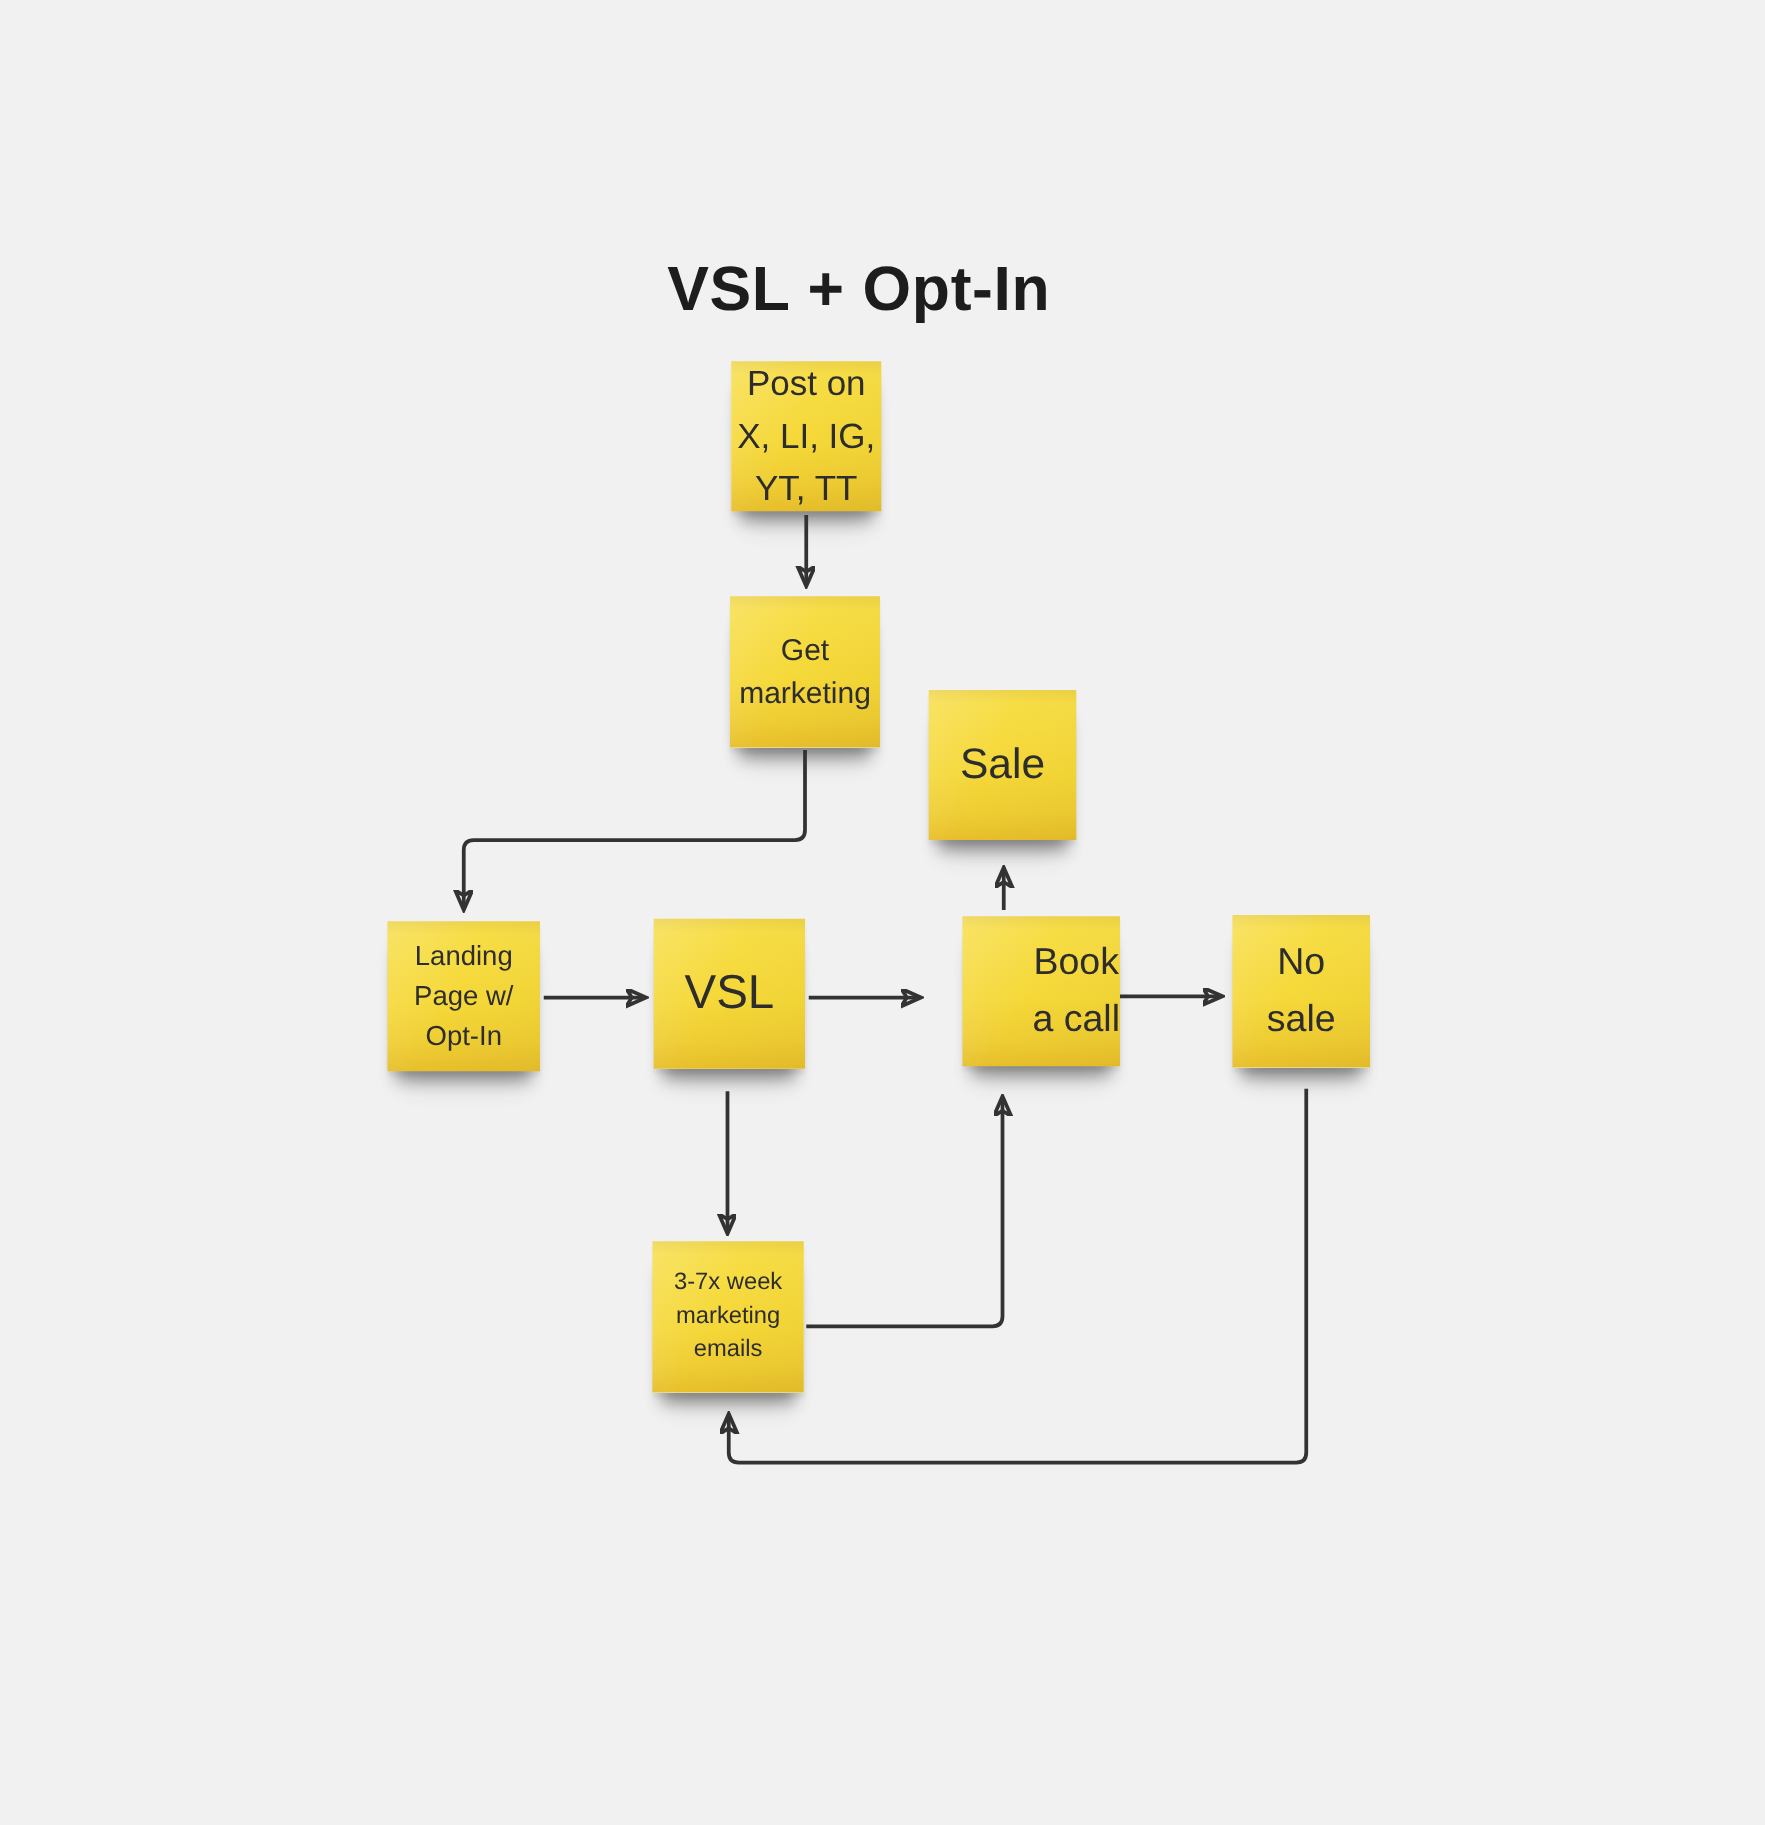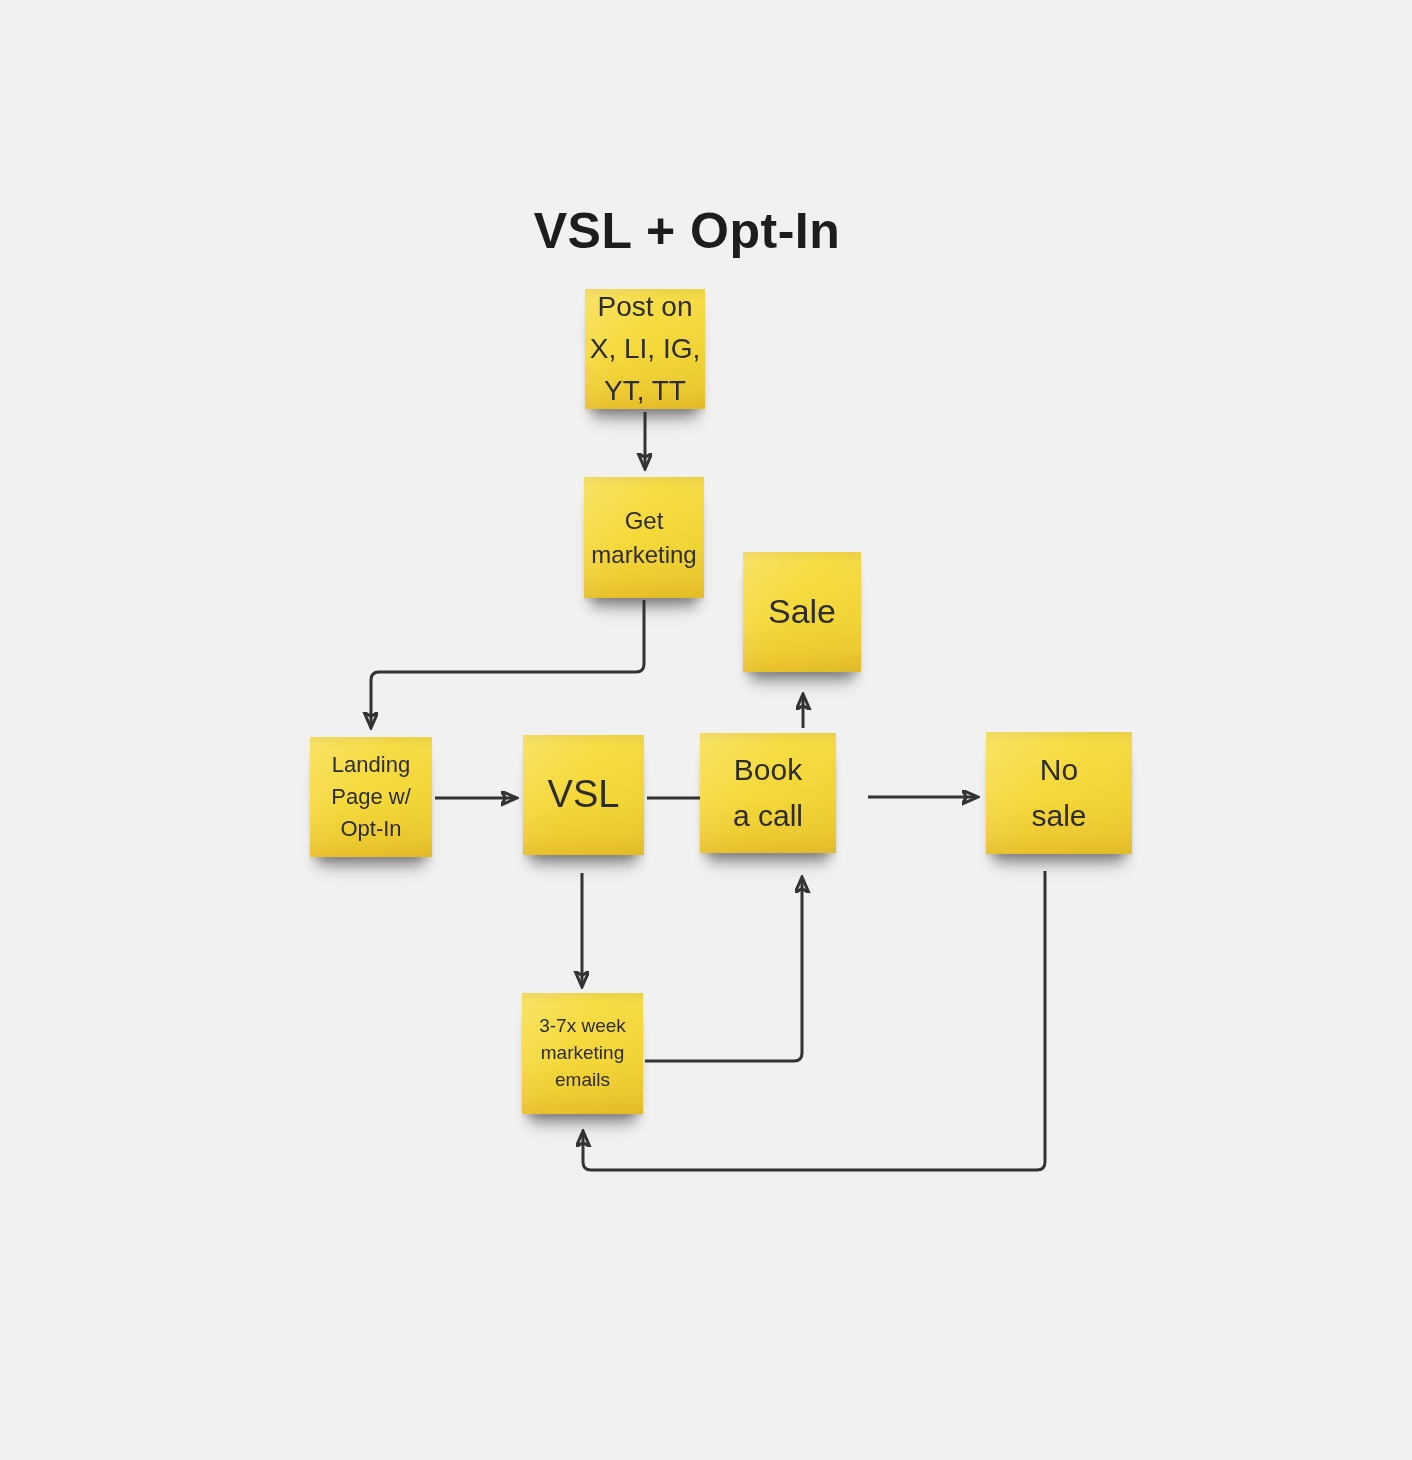--- a/index.html
+++ b/index.html
@@ -106,25 +106,25 @@
         <span class="sticky-label" style="font-size: 34px; line-height: 1.4;">Sale</span>
       </div>
       <div class="sticky" style="left: 310px; top: 737px; width: 122px; height: 120px;">
         <span class="sticky-label" style="font-size: 22px; line-height: 1.45;">Landing
 Page w/
 Opt-In</span>
       </div>
       <div class="sticky" style="left: 523px; top: 735px; width: 121px; height: 120px;">
         <span class="sticky-label" style="font-size: 38px; line-height: 1.4;">VSL</span>
       </div>
-      <div class="sticky" style="left: 700px; top: 733px; width: 136px; height: 120px;">
+      <div class="sticky" style="left: 770px; top: 733px; width: 126px; height: 120px; justify-content: flex-end;">
         <span class="sticky-label" style="font-size: 30px; line-height: 1.55;">Book
 a call</span>
       </div>
-      <div class="sticky" style="left: 986px; top: 732px; width: 146px; height: 122px;">
+      <div class="sticky" style="left: 986px; top: 732px; width: 110px; height: 122px;">
         <span class="sticky-label" style="font-size: 30px; line-height: 1.55;">No
 sale</span>
       </div>
       <div class="sticky" style="left: 522px; top: 993px; width: 121px; height: 121px;">
         <span class="sticky-label" style="font-size: 19px; line-height: 1.42;">3-7x week
 marketing
 emails</span>
       </div>
     </div>
 

